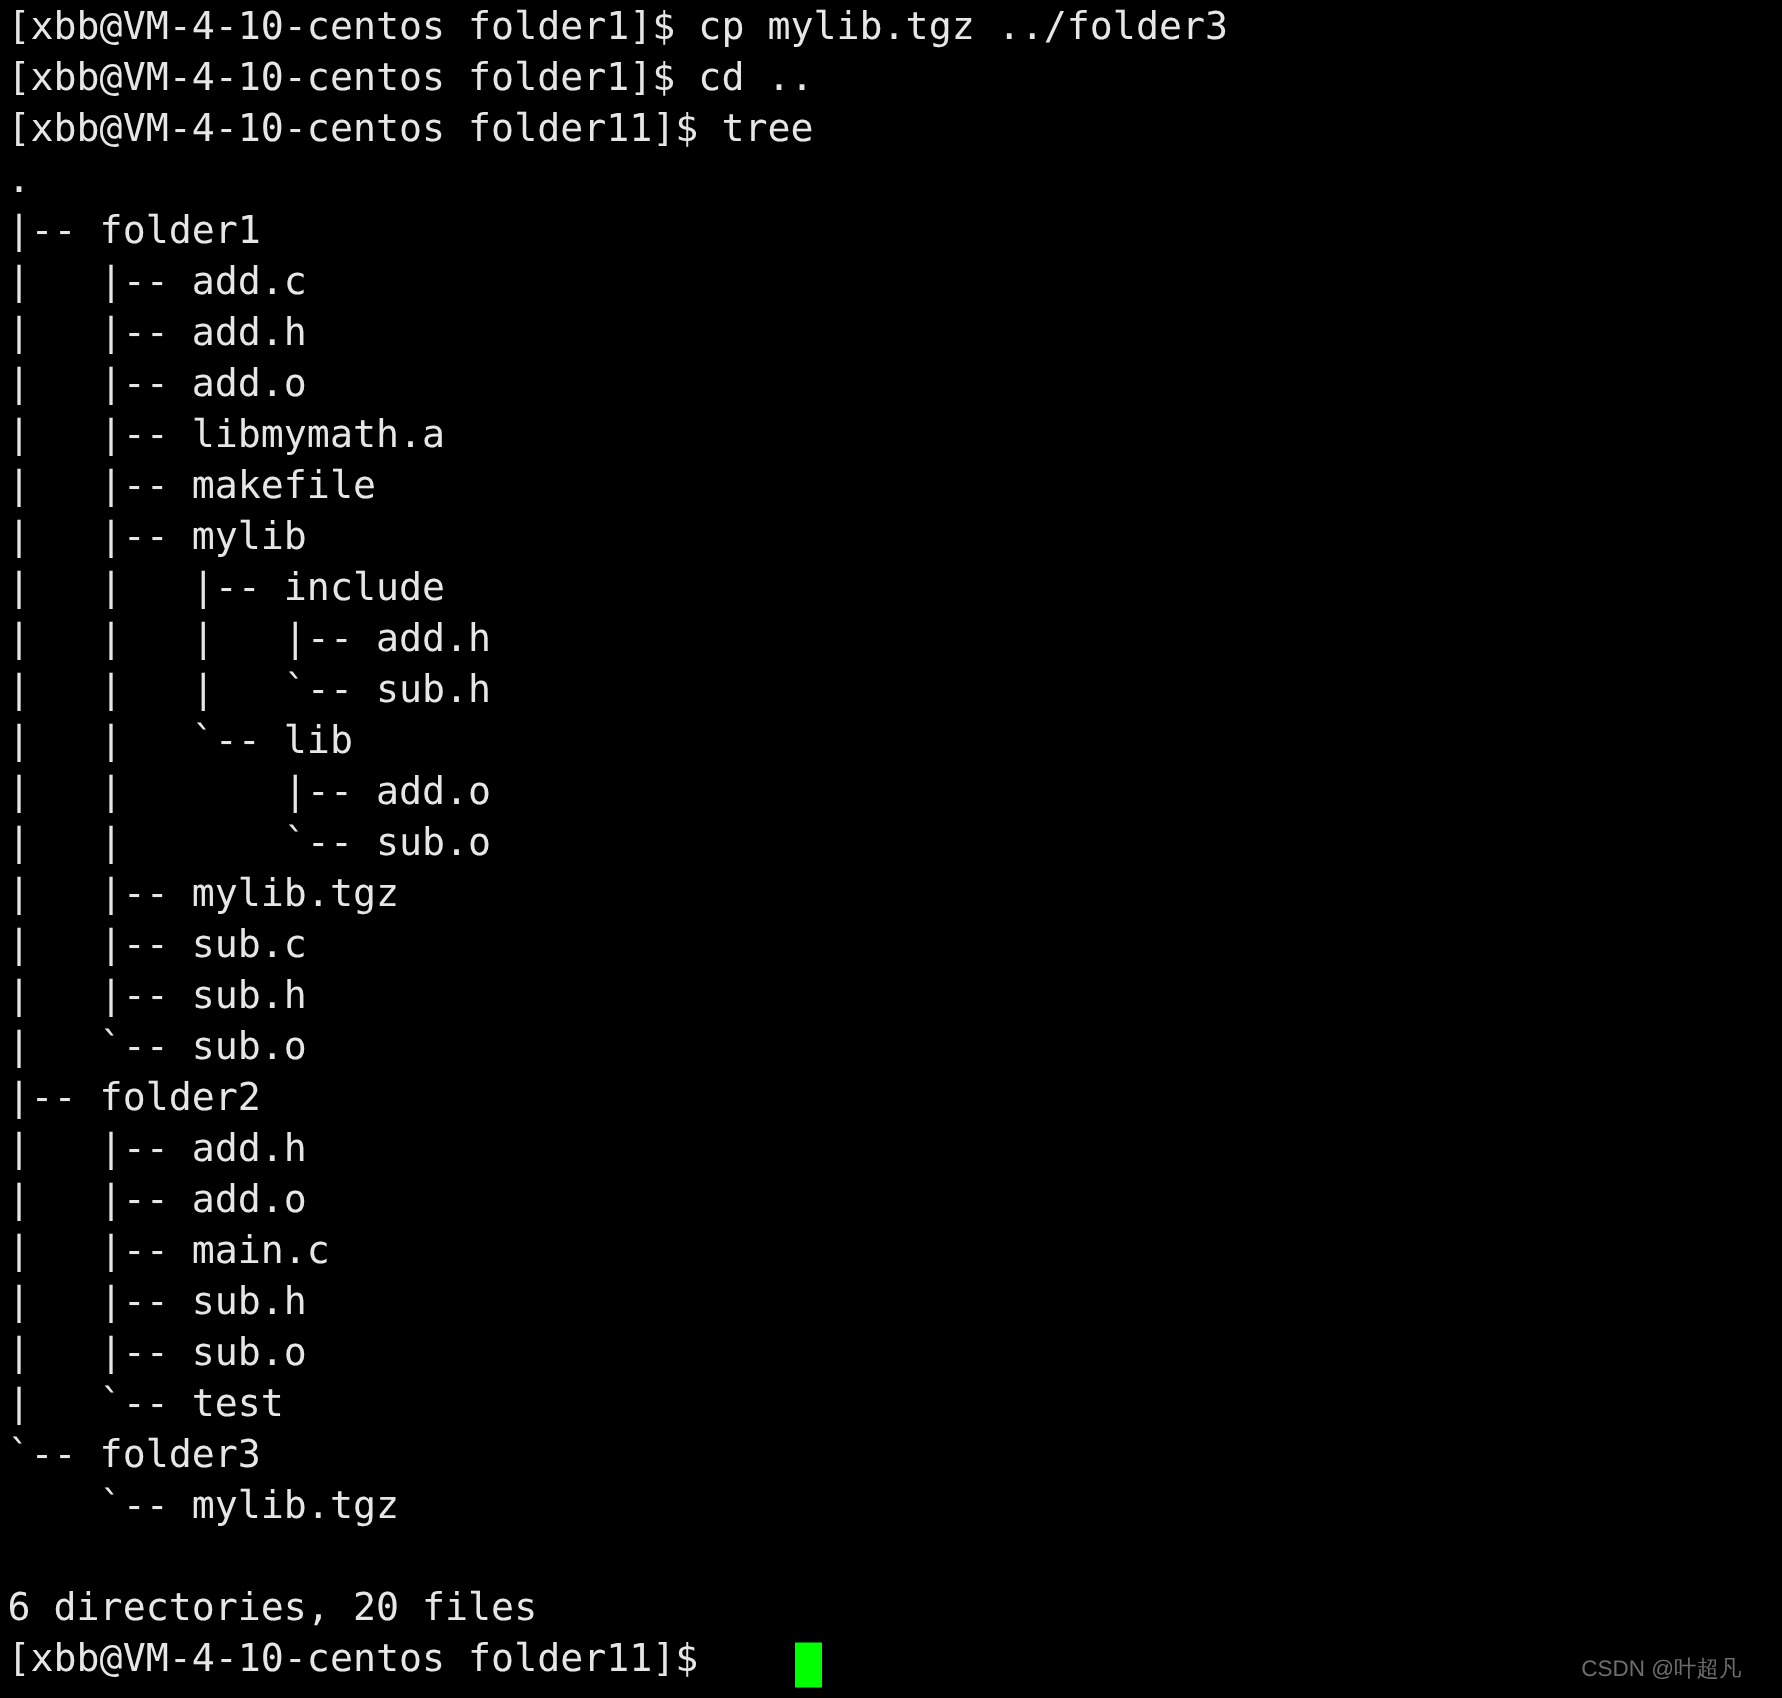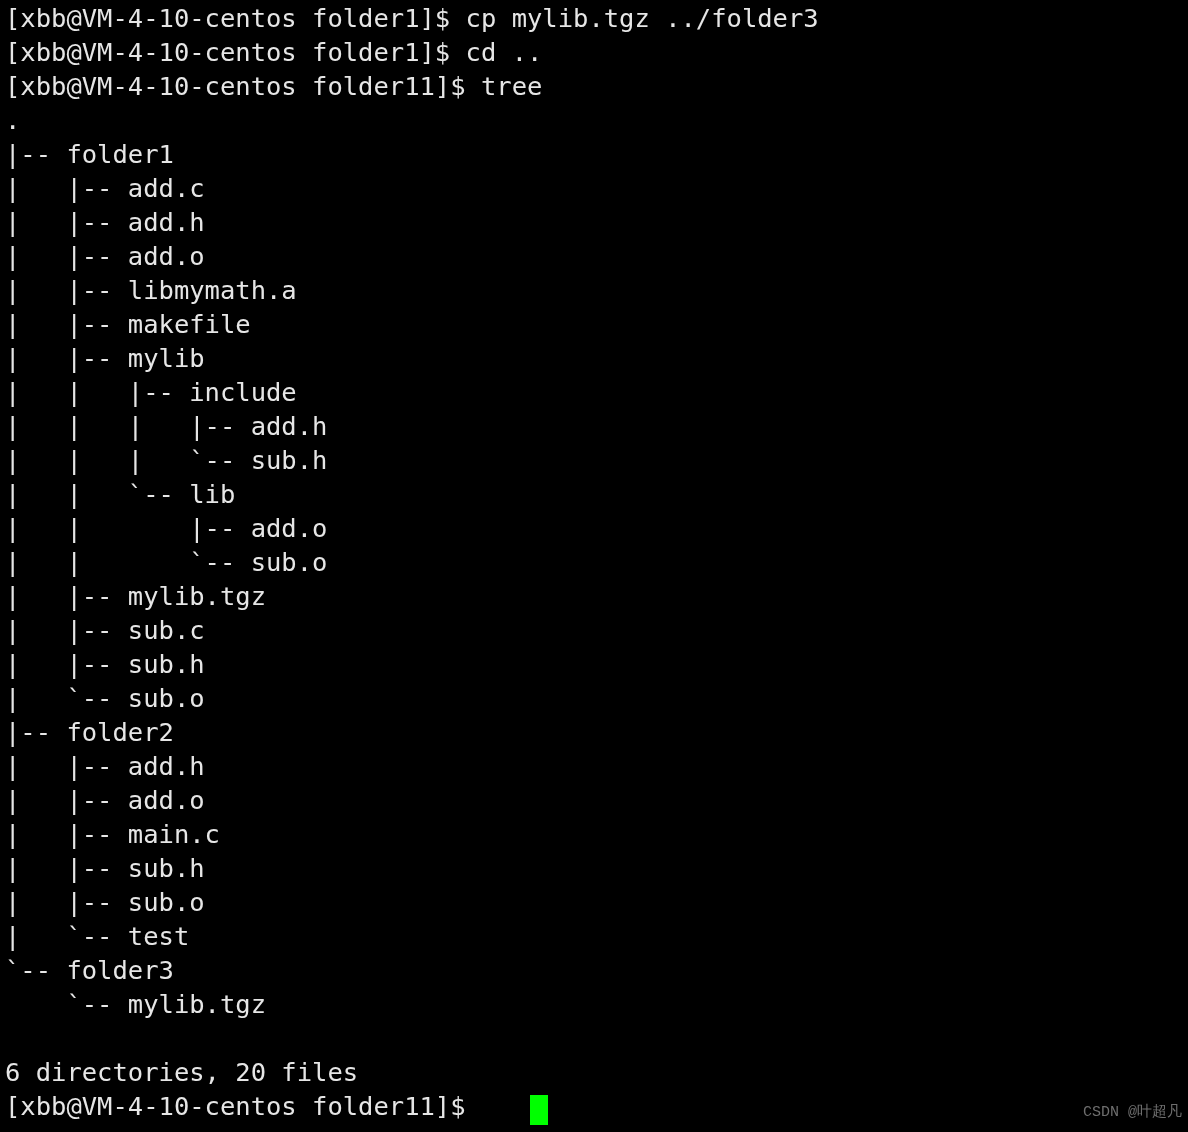--- a/index.html
+++ b/index.html
@@ -43,24 +43,24 @@
   #cursor {
     position: absolute;
     left: 530px;
     top: 1095px;
     width: 18px;
     height: 30px;
     background: #00ff00;
   }
   #watermark {
     position: absolute;
-    right: 2px;
+    right: 23px;
     bottom: 10px;
     color: #6e6e6e;
-    font-family: Liberation Mono, monospace;
+    font-family: Liberation Sans, sans-serif;
     font-size: 15px;
     line-height: 18px;
     white-space: pre;
     user-select: none;
   }
 </style>
 </head>
 <body>
 
 <div id="terminal" style="background: rgb(0, 0, 0);">

